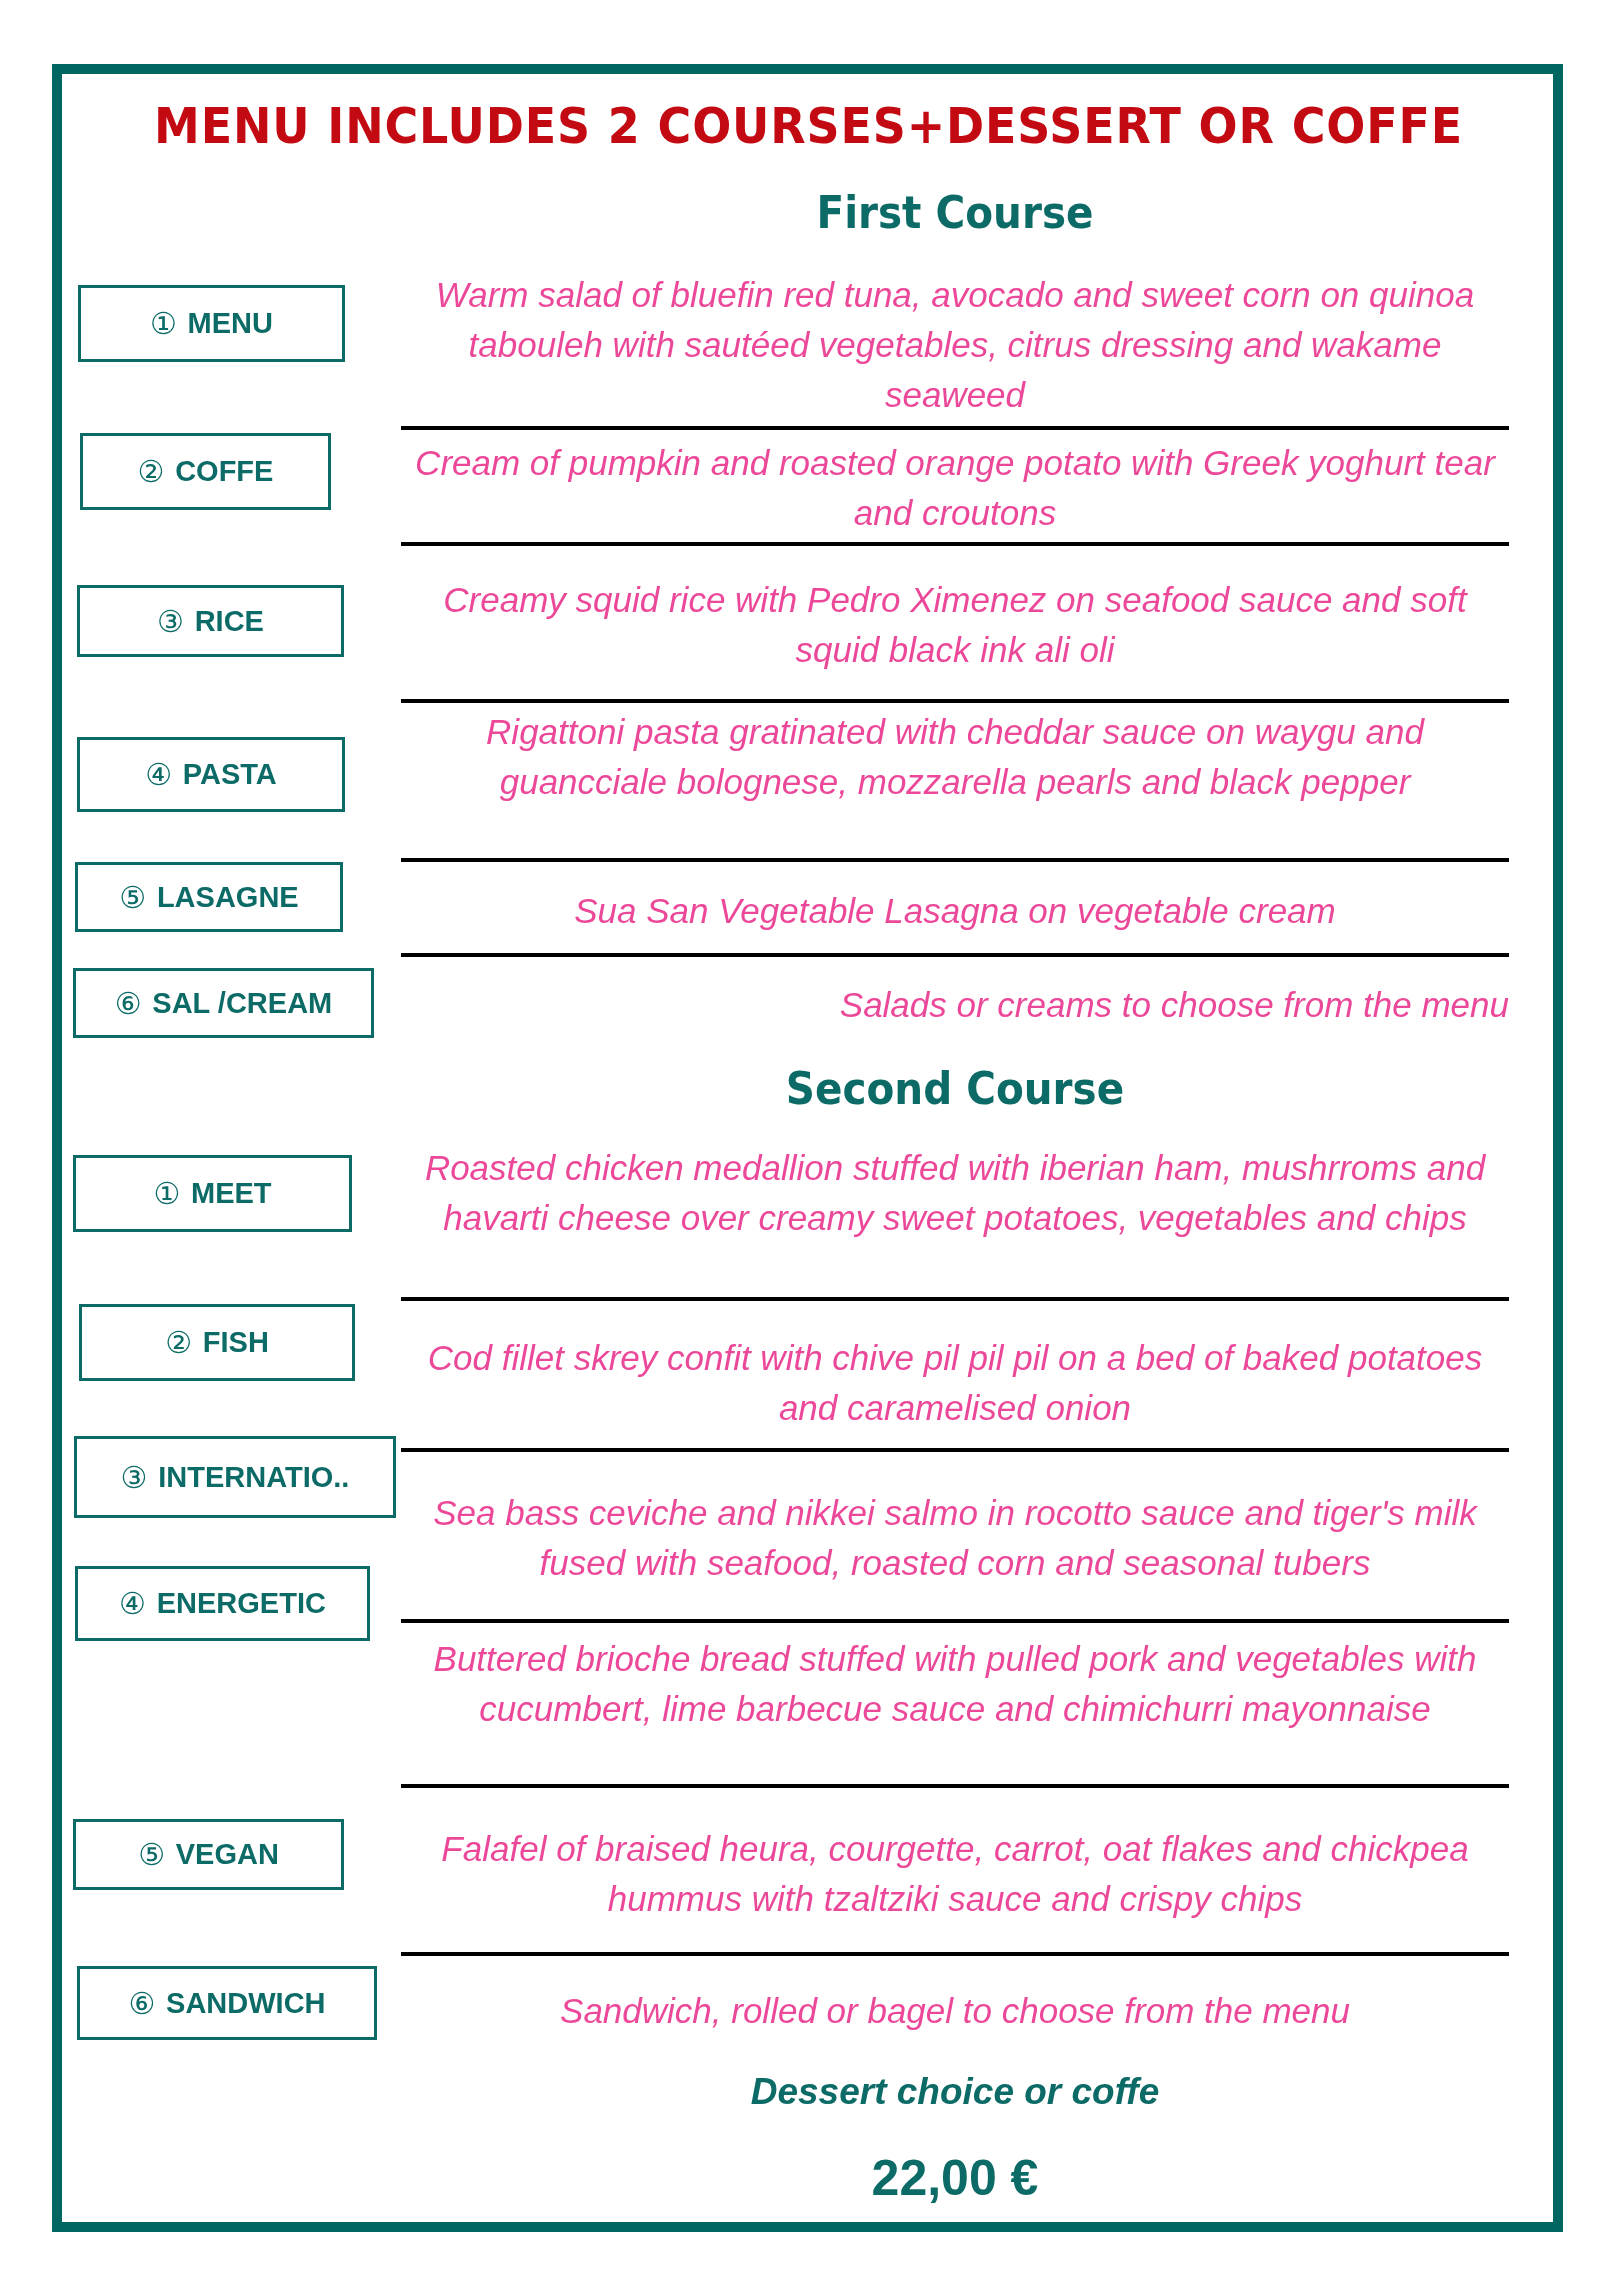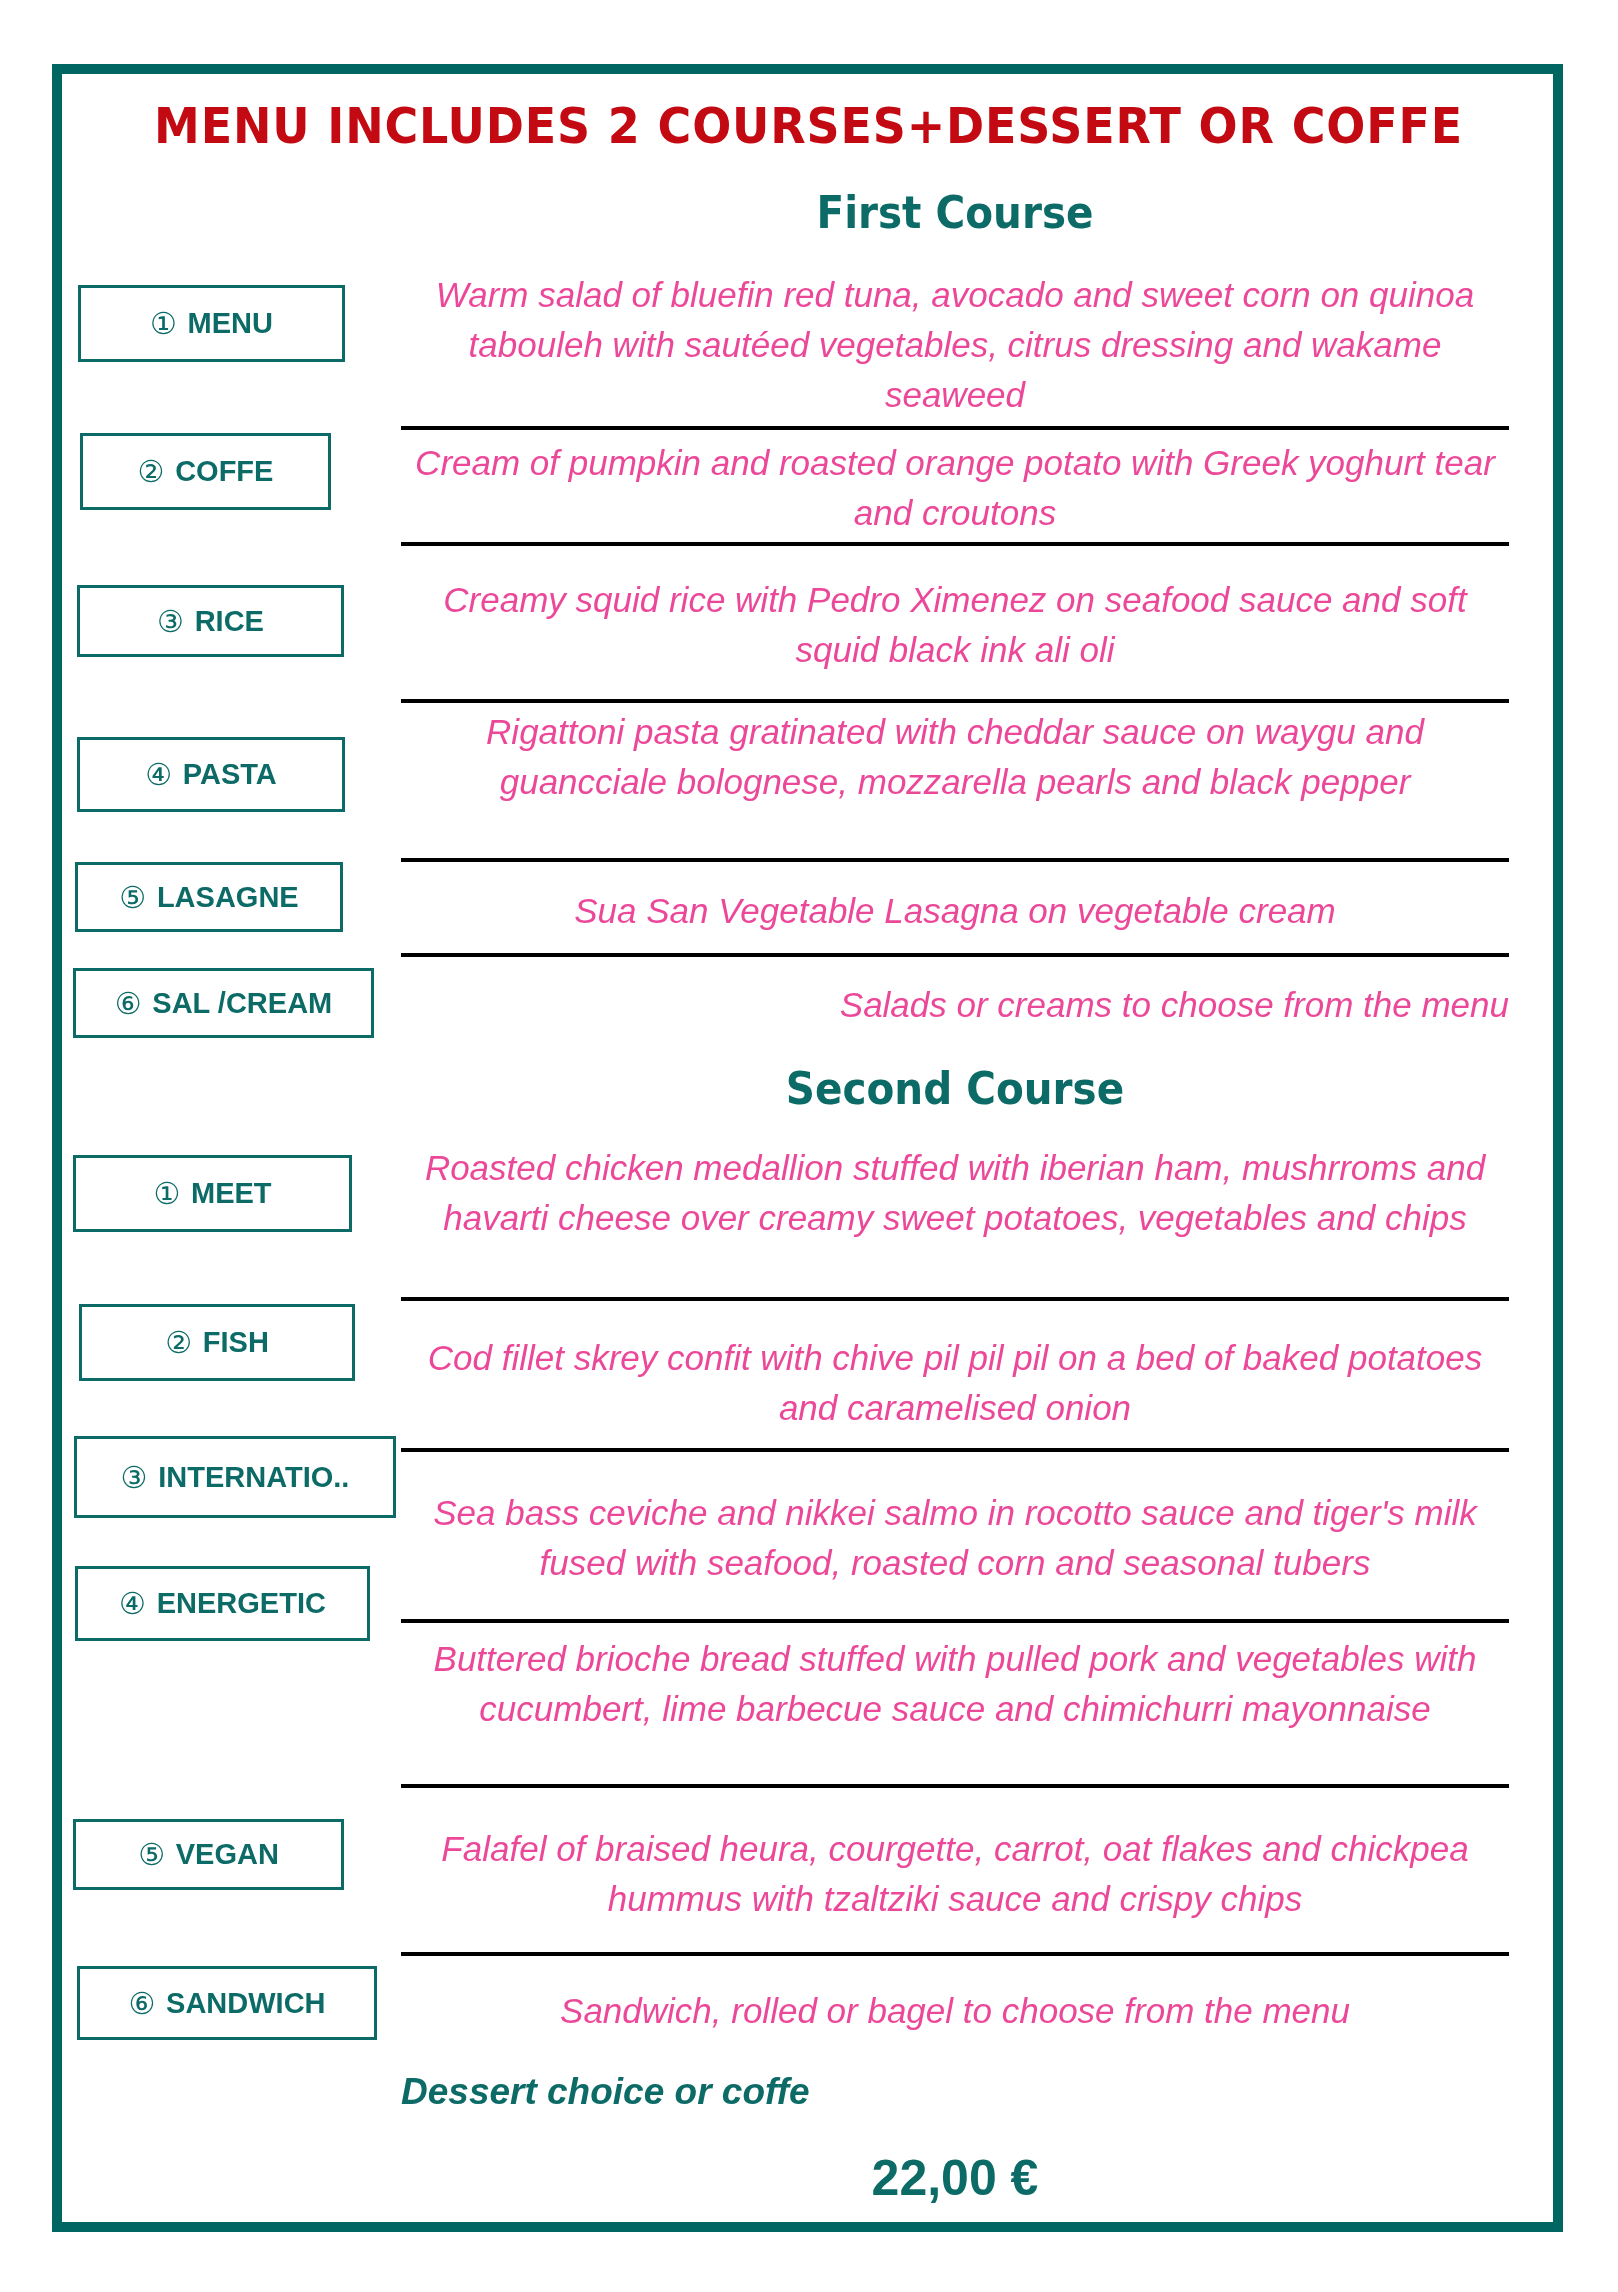--- a/index.html
+++ b/index.html
@@ -4,21 +4,21 @@
 <style>
   html, body { margin:0; padding:0; background:#ffffff; }
   body { width:1618px; height:2293px; position:relative; overflow:hidden; font-family:"Liberation Sans", sans-serif; }
   .frame { position:absolute; left:52px; top:64px; width:1491px; height:2148px; border:10.7px solid #006661; }
   .title { position:absolute; left:52px; width:1513px; top:97px; text-align:center; color:#C30A12; font-family:"DejaVu Sans", sans-serif; font-weight:bold; font-size:50px; letter-spacing:0.9px; transform:scaleX(0.92); transform-origin:center; }
   .section-head { position:absolute; left:401px; width:1108px; text-align:center; color:#0C6B66; font-family:"DejaVu Sans", sans-serif; font-weight:bold; font-size:45px; transform:scaleX(0.9); transform-origin:center; }
   .label-box { position:absolute; border:3.6px solid #0C6B66; box-sizing:border-box; display:flex; align-items:center; justify-content:center; color:#0C6B66; font-weight:bold; font-size:29px; background:#fff; }
   .label-box .num { font-size:30px; font-weight:normal; margin-right:10.7px; }
   .desc { position:absolute; left:401px; width:1108px; text-align:center; font-style:italic; font-size:35px; line-height:50px; color:#ec4899; }
   .divider { position:absolute; left:401px; width:1108px; height:3.6px; background:#000; }
-  .dessert { position:absolute; left:401px; width:1108px; top:2071px; color:#0C6B66; font-weight:bold; font-style:italic; font-size:37px; }
+  .dessert { position:absolute; left:401px; width:1108px; top:2071px; text-align:center; color:#0C6B66; font-weight:bold; font-style:italic; font-size:37px; }
   .price { position:absolute; left:401px; width:1108px; top:2149px; text-align:center; color:#0C6B66; font-weight:bold; font-size:50px; }
 </style>
 </head>
 <body>
 
 <div class="frame"></div>
 
 <div class="title">MENU INCLUDES 2 COURSES+DESSERT OR COFFE</div>
 
 <div class="section-head" style="top:186px;">First Course</div>

